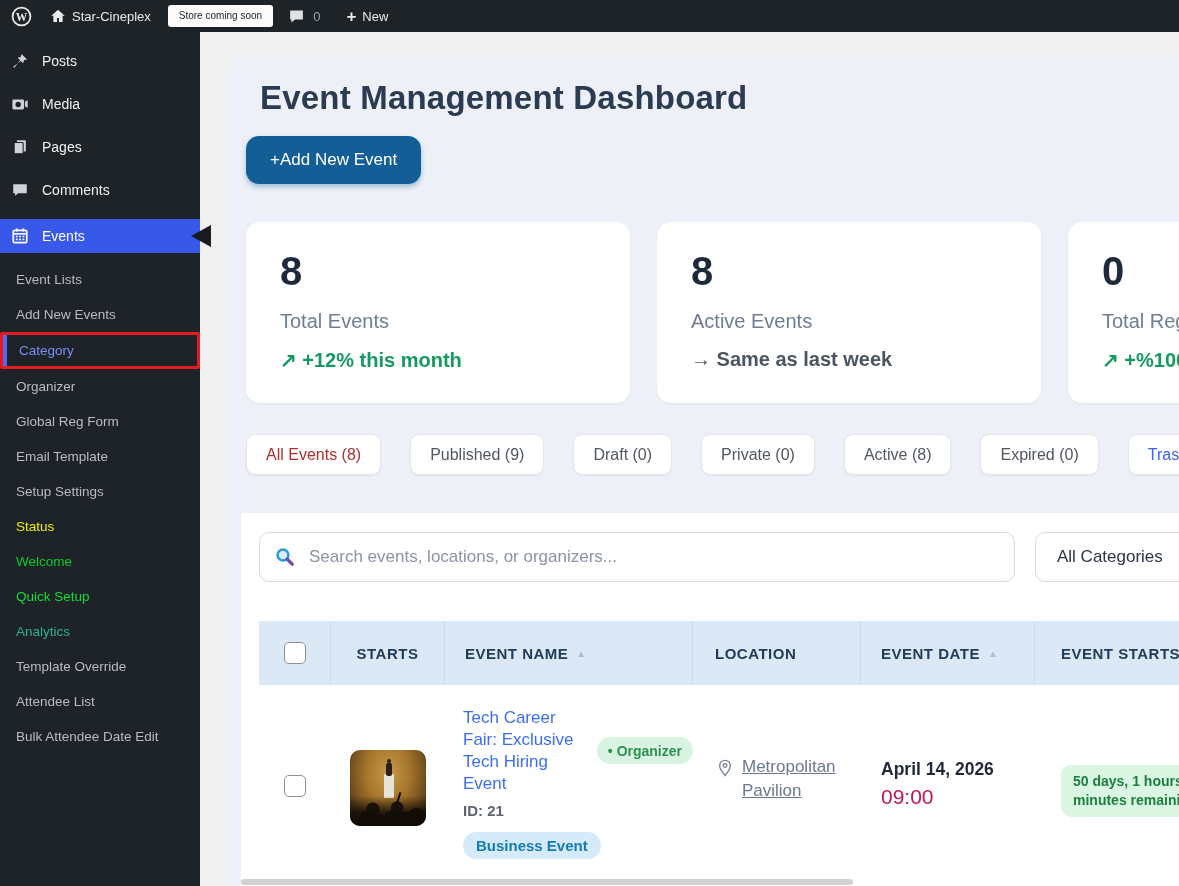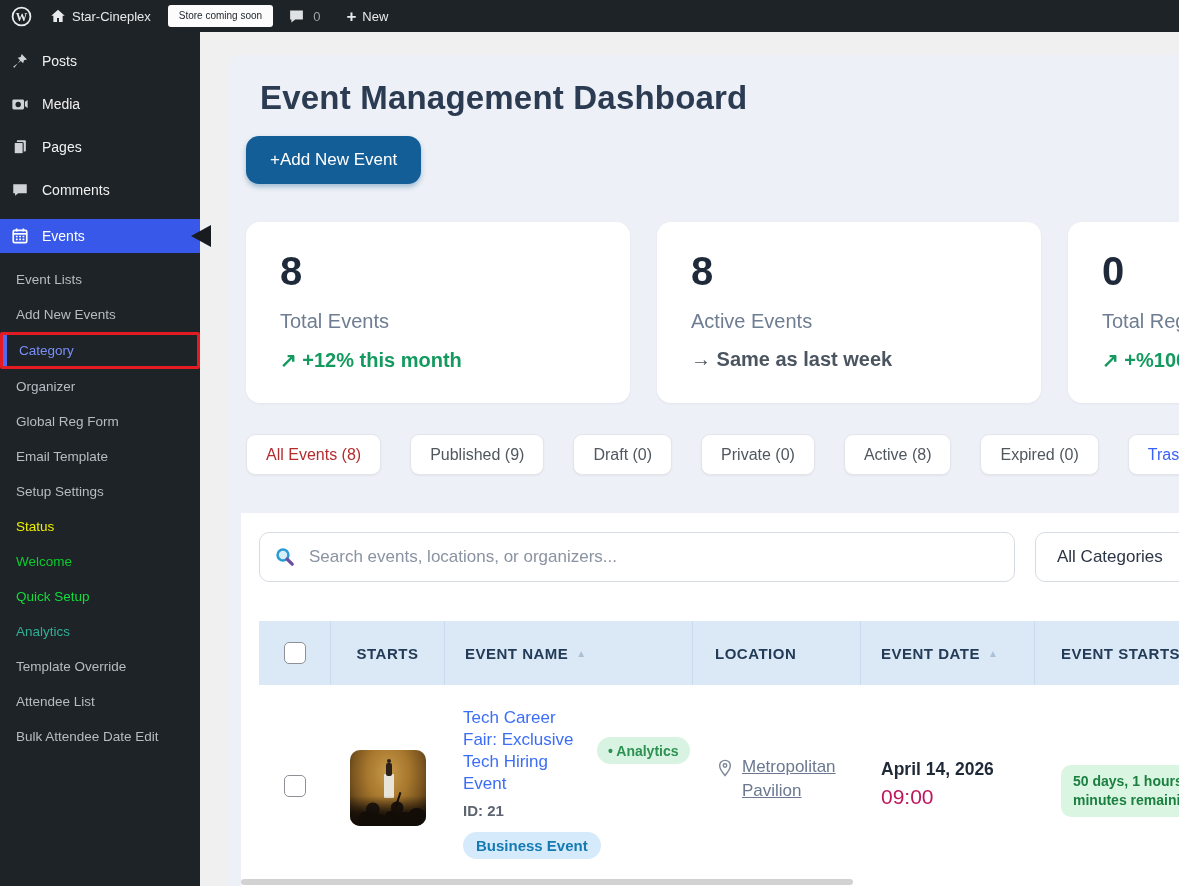--- a/index.html
+++ b/index.html
@@ -309,21 +309,21 @@
             <div class="thumb">
               <div class="podium"></div>
               <div class="speaker"></div>
               <div class="hand"></div>
               <div class="crowd"></div>
             </div>
           </div>
           <div class="td c3">
             <div class="name-row">
               <a class="ev-link" style="color: rgb(59, 110, 247);">Tech Career Fair: Exclusive Tech Hiring Event</a>
-              <span class="badge-pub">• Analytics</span>
+              <span class="badge-pub">• Organizer</span>
             </div>
             <div class="ev-id">ID: 21</div>
             <span class="badge-cat">Business Event</span>
           </div>
           <div class="td c4">
             <svg class="pin" width="20" height="20" viewBox="0 0 24 24">
               <path d="M12 2.8c-3.6 0-6.4 2.8-6.4 6.3 0 4.6 6.4 12 6.4 12s6.4-7.4 6.4-12c0-3.5-2.8-6.3-6.4-6.3z" fill="none" stroke="#7d8795" stroke-width="1.7"></path>
               <circle cx="12" cy="9" r="2.1" fill="none" stroke="#7d8795" stroke-width="1.7"></circle>
             </svg>
             <span class="loc-text">Metropolitan Pavilion</span>

